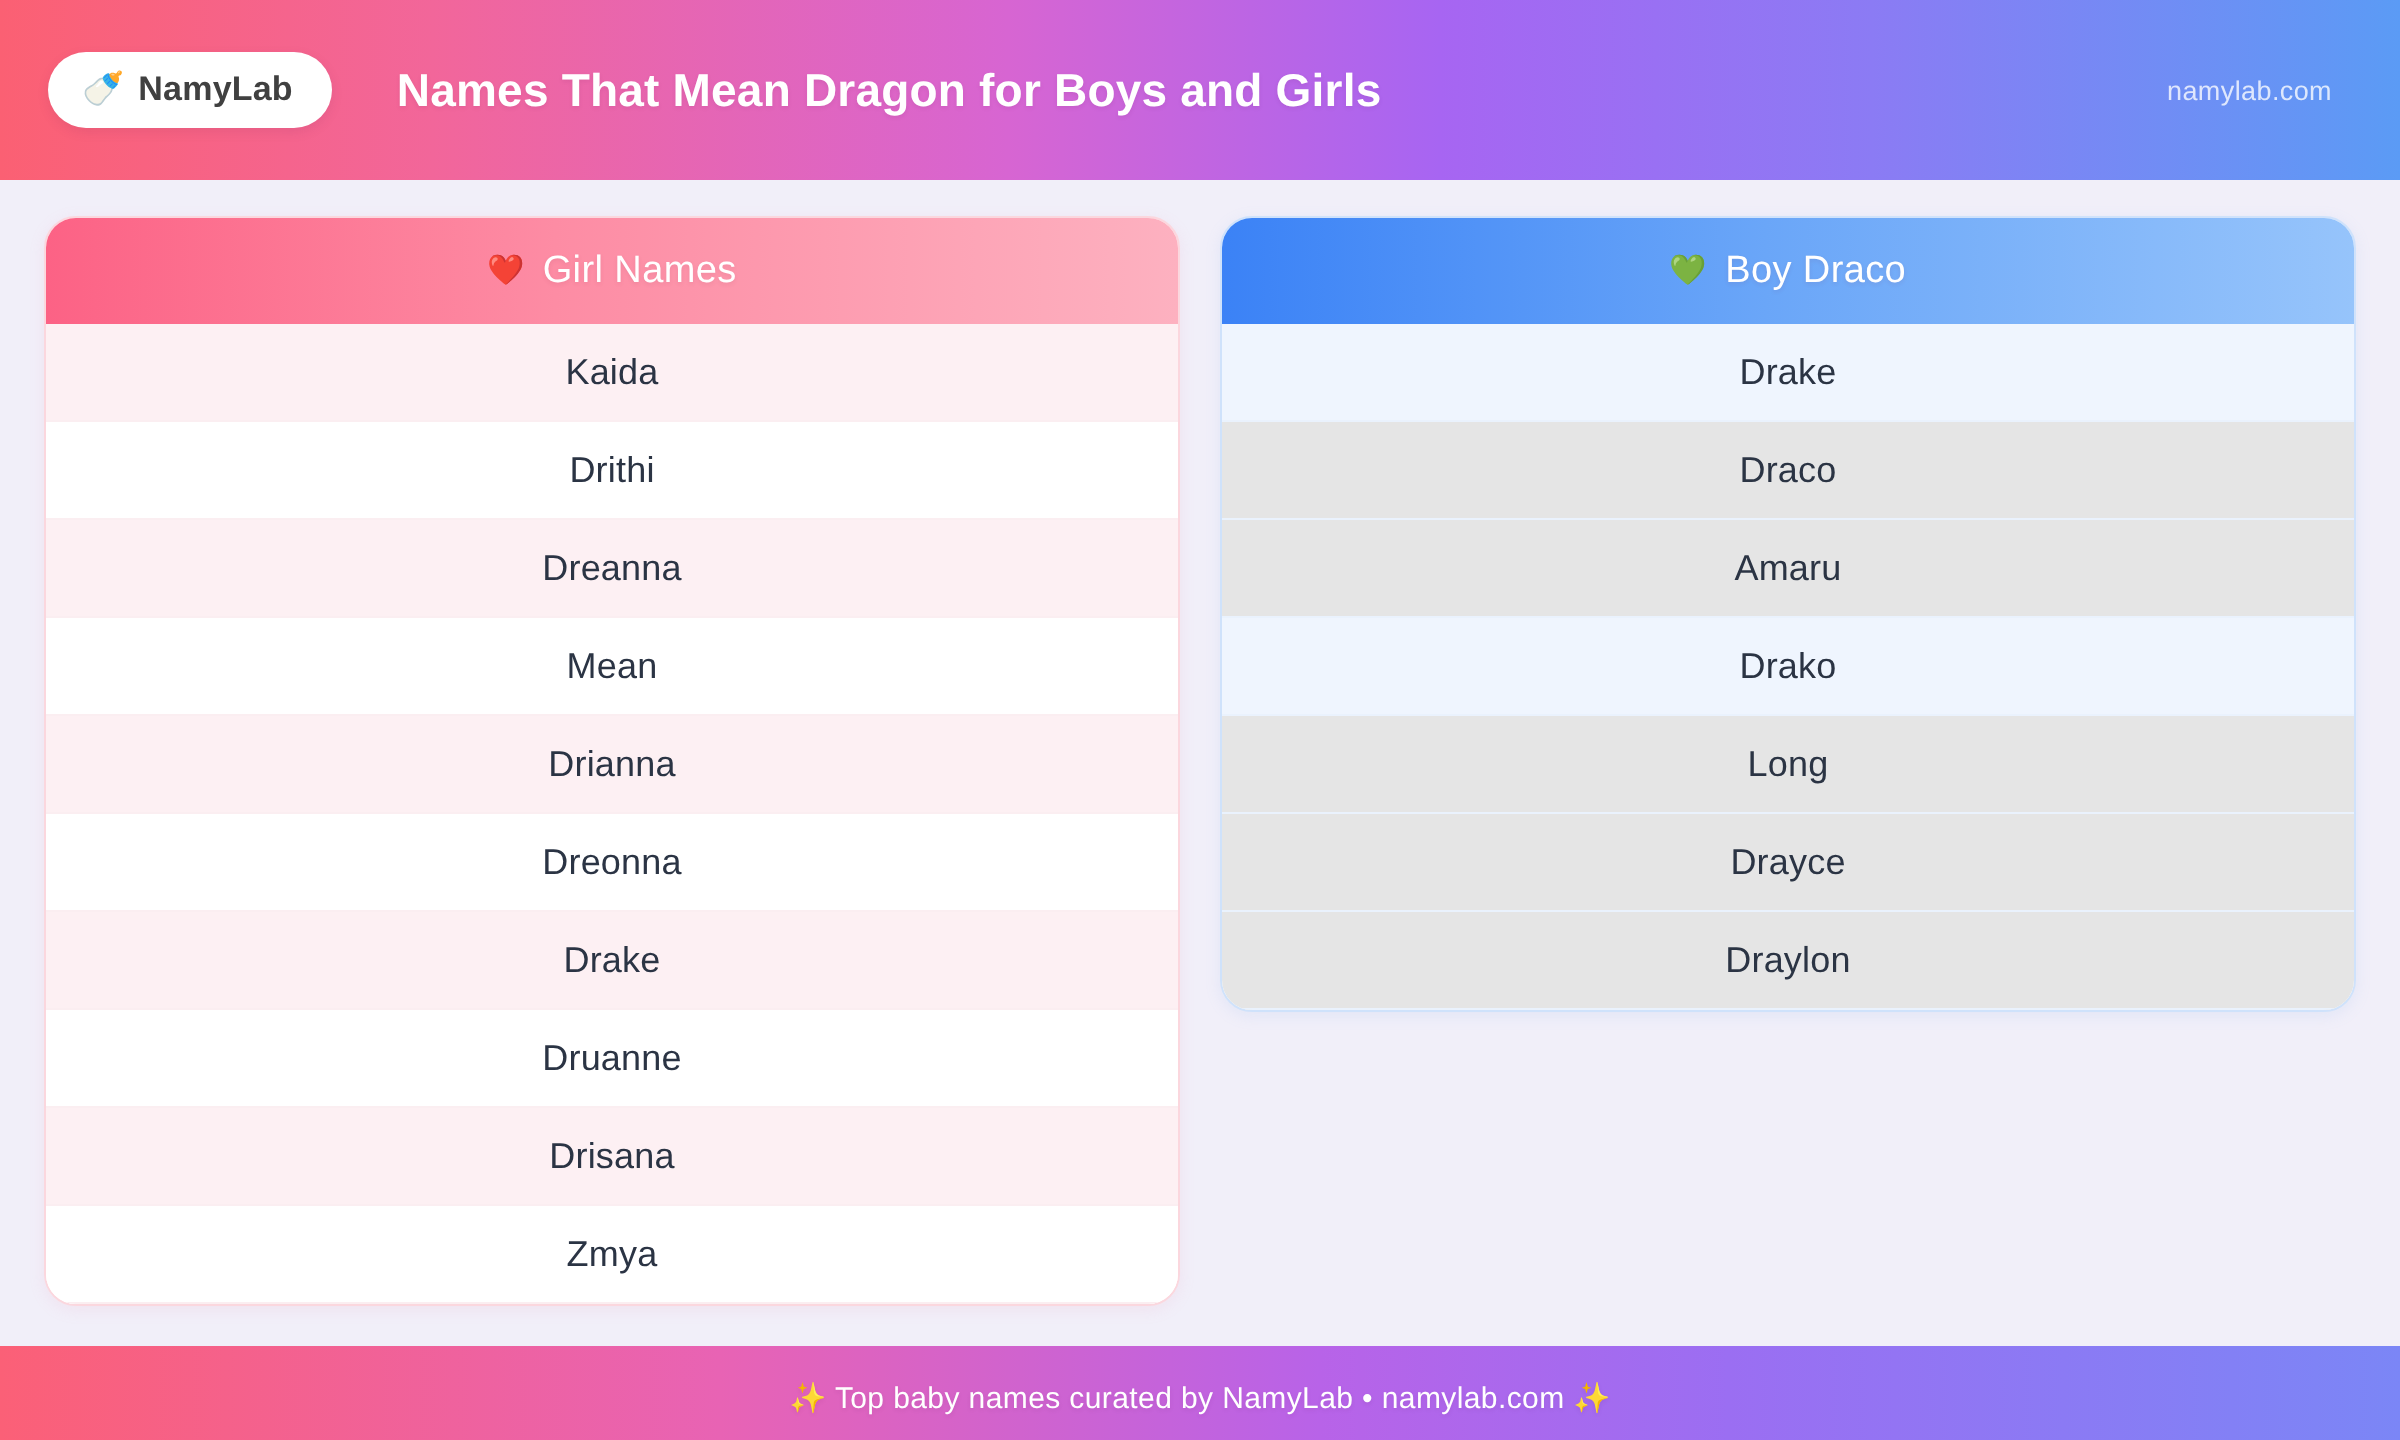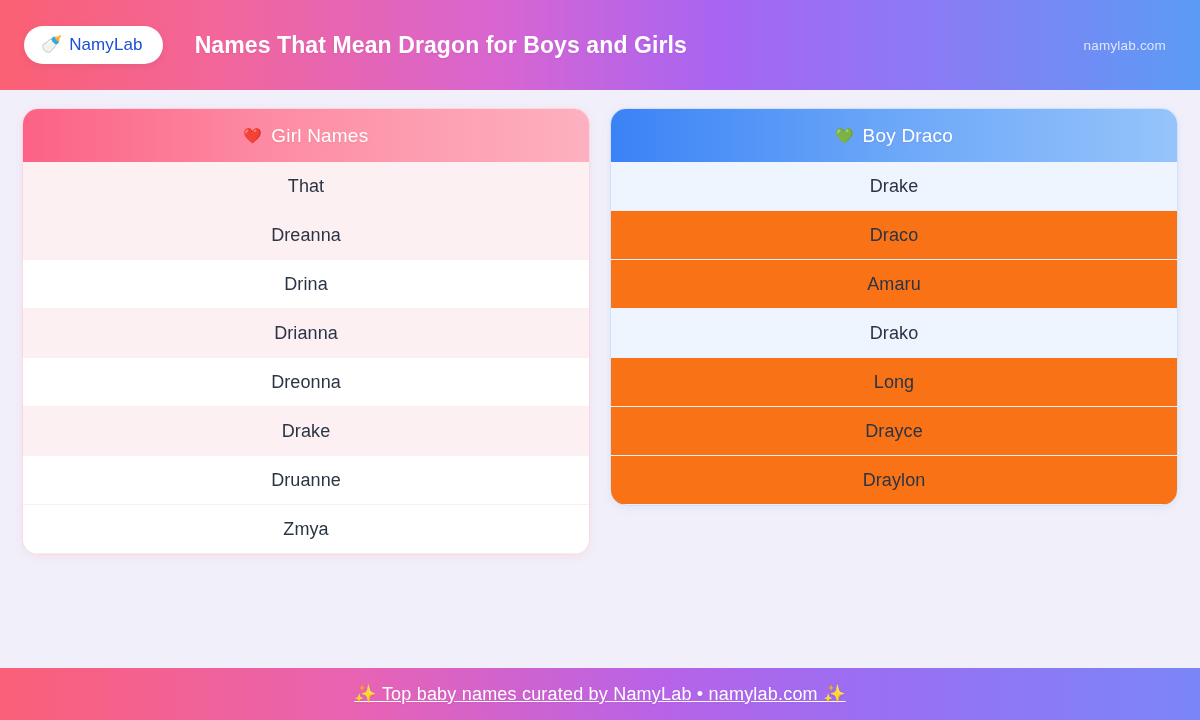--- a/index.html
+++ b/index.html
@@ -51,23 +51,23 @@
     padding: 9px 20px 9px 17px;
     box-shadow: 0 2px 6px rgba(120, 40, 90, 0.12);
     flex: 0 0 auto;
   }
   .brand-emoji {
     font-size: 17px;
     line-height: 1;
     transform: translateY(-1px);
   }
   .brand-text {
-    color: #1d4ed8;
+    color: #404040;
     font-size: 17px;
-    font-weight: 400;
+    font-weight: 700;
     letter-spacing: 0.1px;
     white-space: nowrap;
   }
 
   .header-title {
     color: #ffffff;
     font-size: 23px;
     font-weight: 600;
     letter-spacing: 0.1px;
     margin-left: 32px;
@@ -158,21 +158,21 @@
   }
   .card.girl .name-row {
     border-bottom: 1px solid #fbeef1;
     background: #ffffff;
   }
   .card.girl .name-row.alt {
     background: #fdf0f3;
   }
   .card.boy .name-row {
     border-bottom: 1px solid #eaf2fd;
-    background: #f97316;
+    background: #e5e5e5;
   }
   .card.boy .name-row.alt {
     background: #eff5fe;
   }
   .name-row:last-child {
     border-bottom: none;
   }
 
   
   .footer {
@@ -183,26 +183,25 @@
         #e863b4 30%,
         #b863e8 55%,
         #9b6ef2 72%,
         #7b86f6 100%);
     display: flex;
     align-items: center;
     justify-content: center;
   }
   .footer-text {
     color: #ffffff;
-    font-size: 18px;
+    font-size: 15px;
     font-weight: 400;
     letter-spacing: 0.2px;
     white-space: nowrap;
     text-shadow: 0 1px 2px rgba(100, 30, 90, 0.10);
-    text-decoration: underline;
   }
 </style>
 </head>
 <body>
 
 <div class="page">
 
   <div class="header">
     <div class="brand-badge">
       <span class="brand-emoji">🍼</span>
@@ -213,27 +212,29 @@
   </div>
 
   <div class="main">
 
     <div class="card girl">
       <div class="card-header">
         <span class="card-header-emoji">❤️</span>
         <span class="card-header-title">Girl Names</span>
       </div>
       <div class="name-list">
-        <div class="name-row alt">That</div>
+        <div class="name-row alt">Kaida</div>
+        <div class="name-row">Drithi</div>
         <div class="name-row alt">Dreanna</div>
-        <div class="name-row">Drina</div>
+        <div class="name-row">Mean</div>
         <div class="name-row alt">Drianna</div>
         <div class="name-row">Dreonna</div>
         <div class="name-row alt">Drake</div>
         <div class="name-row">Druanne</div>
+        <div class="name-row alt">Drisana</div>
         <div class="name-row">Zmya</div>
       </div>
     </div>
 
     <div class="card boy">
       <div class="card-header">
         <span class="card-header-emoji">💚</span>
         <span class="card-header-title">Boy Draco</span>
       </div>
       <div class="name-list">

